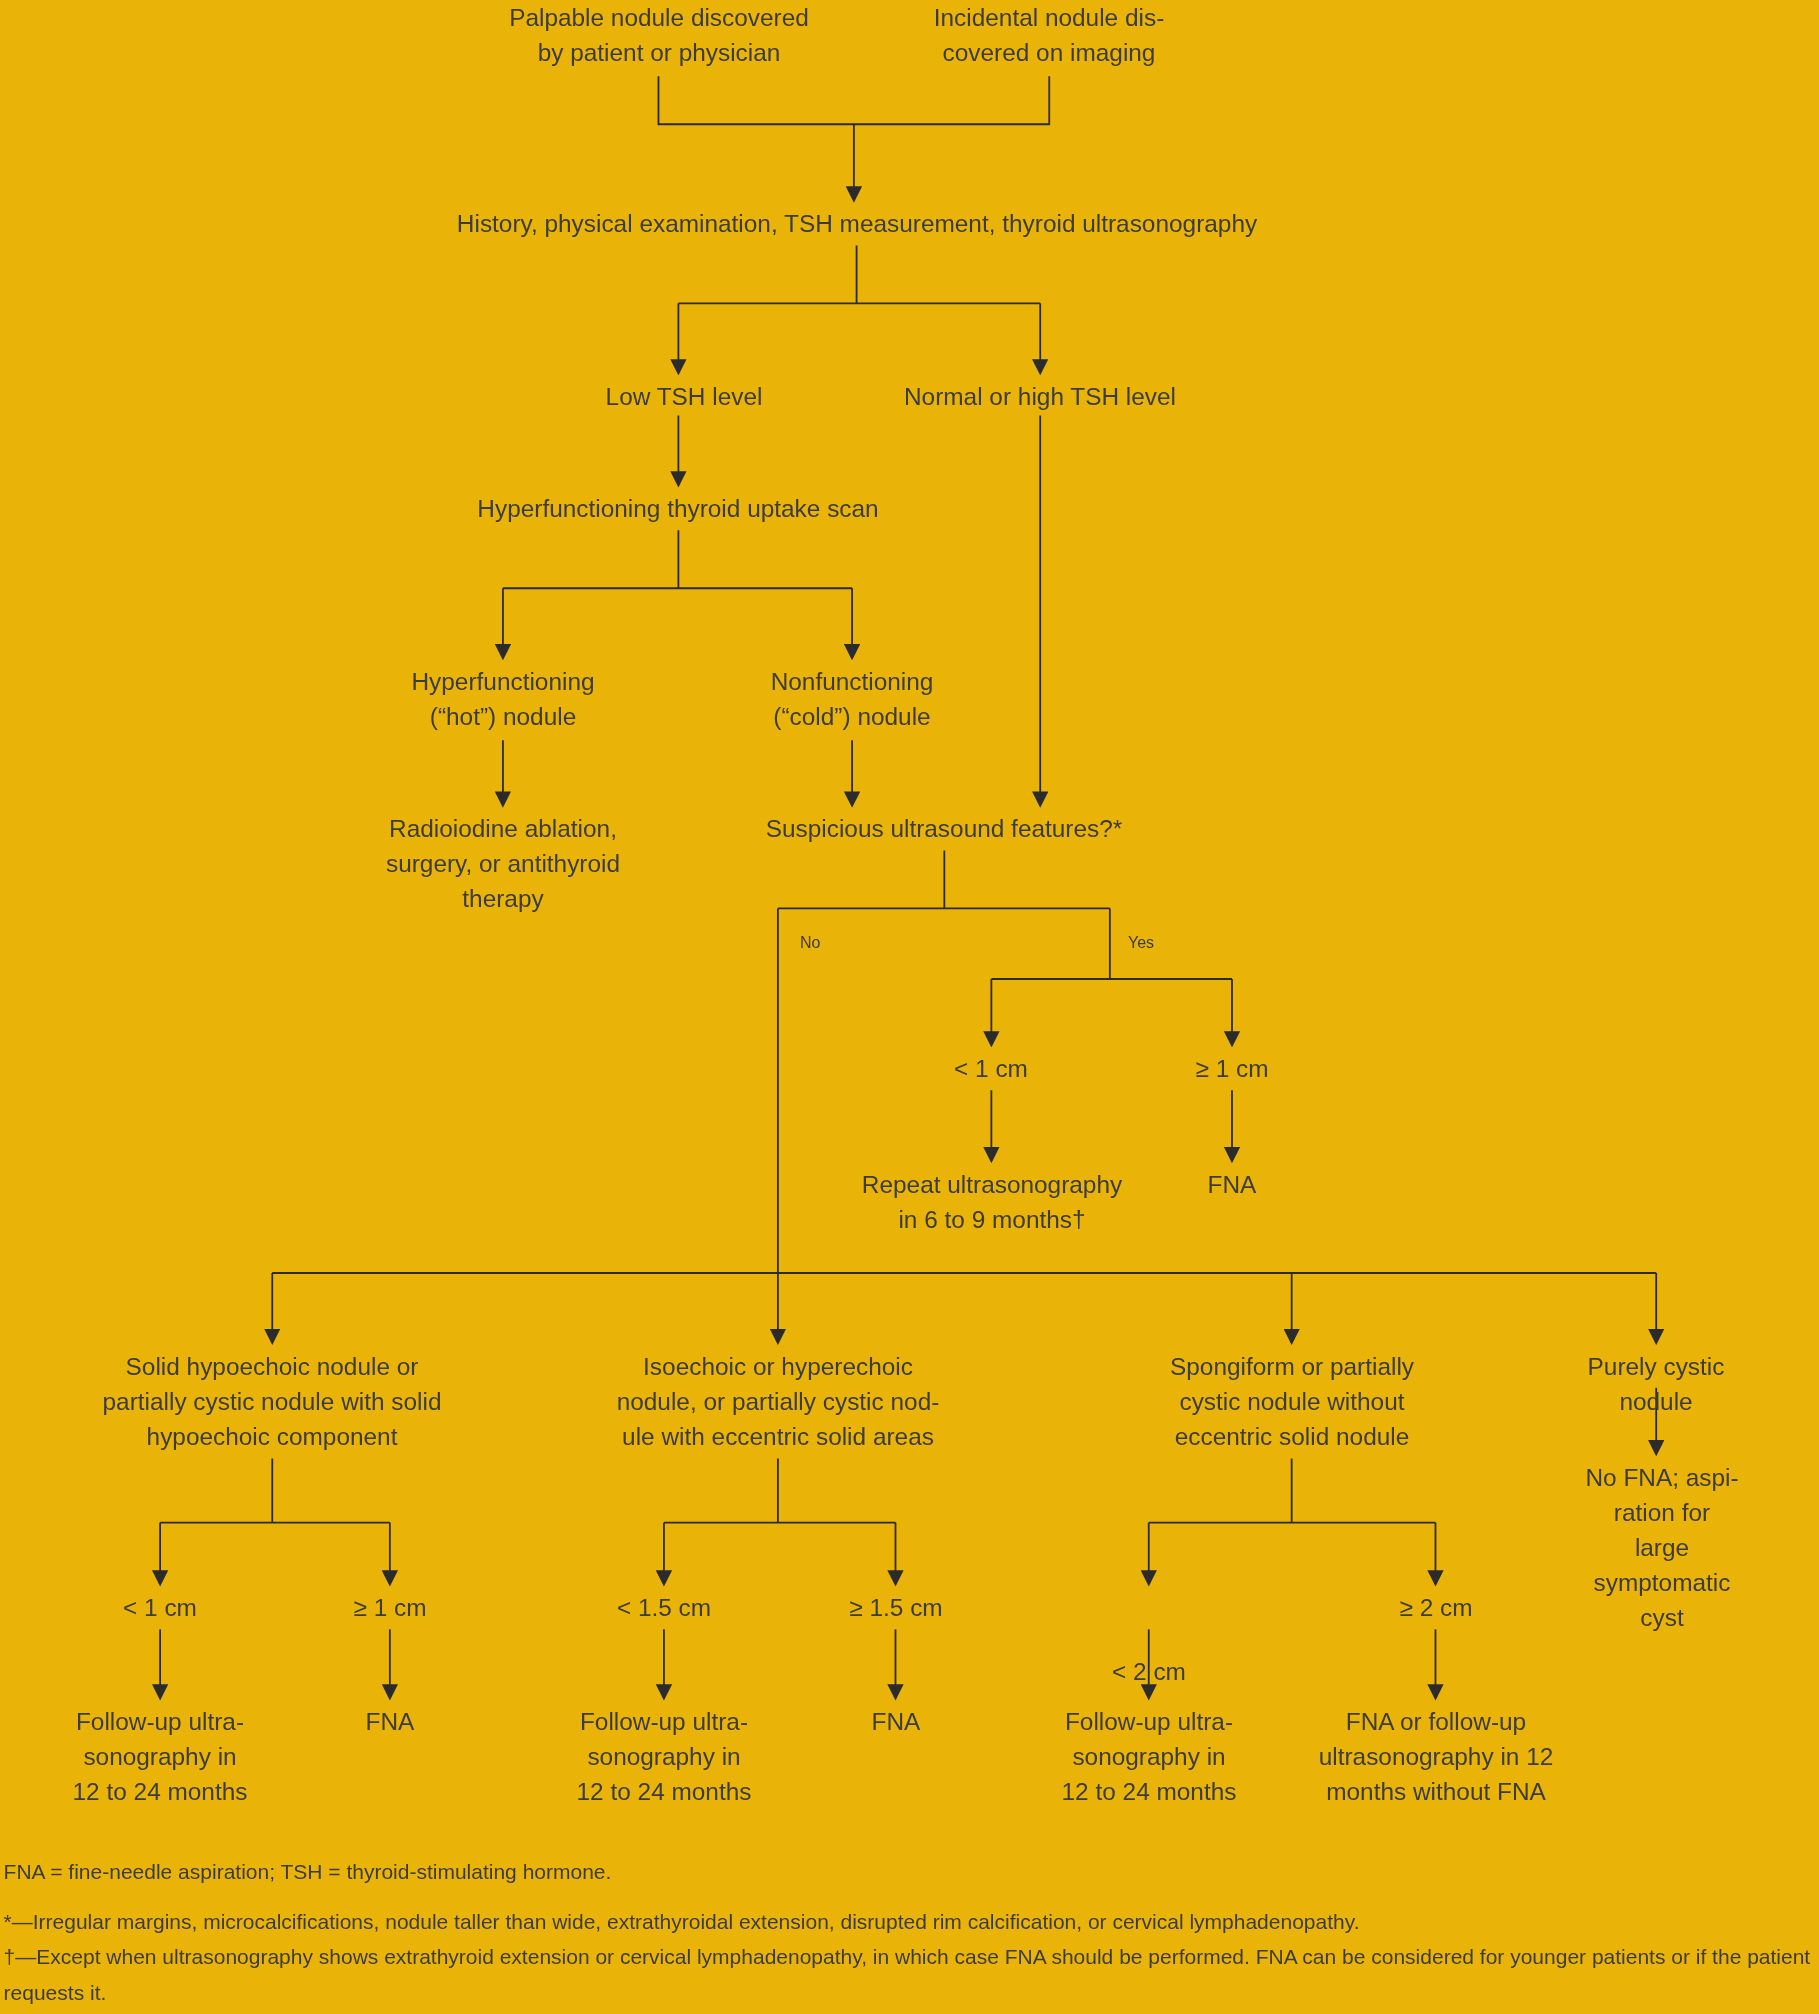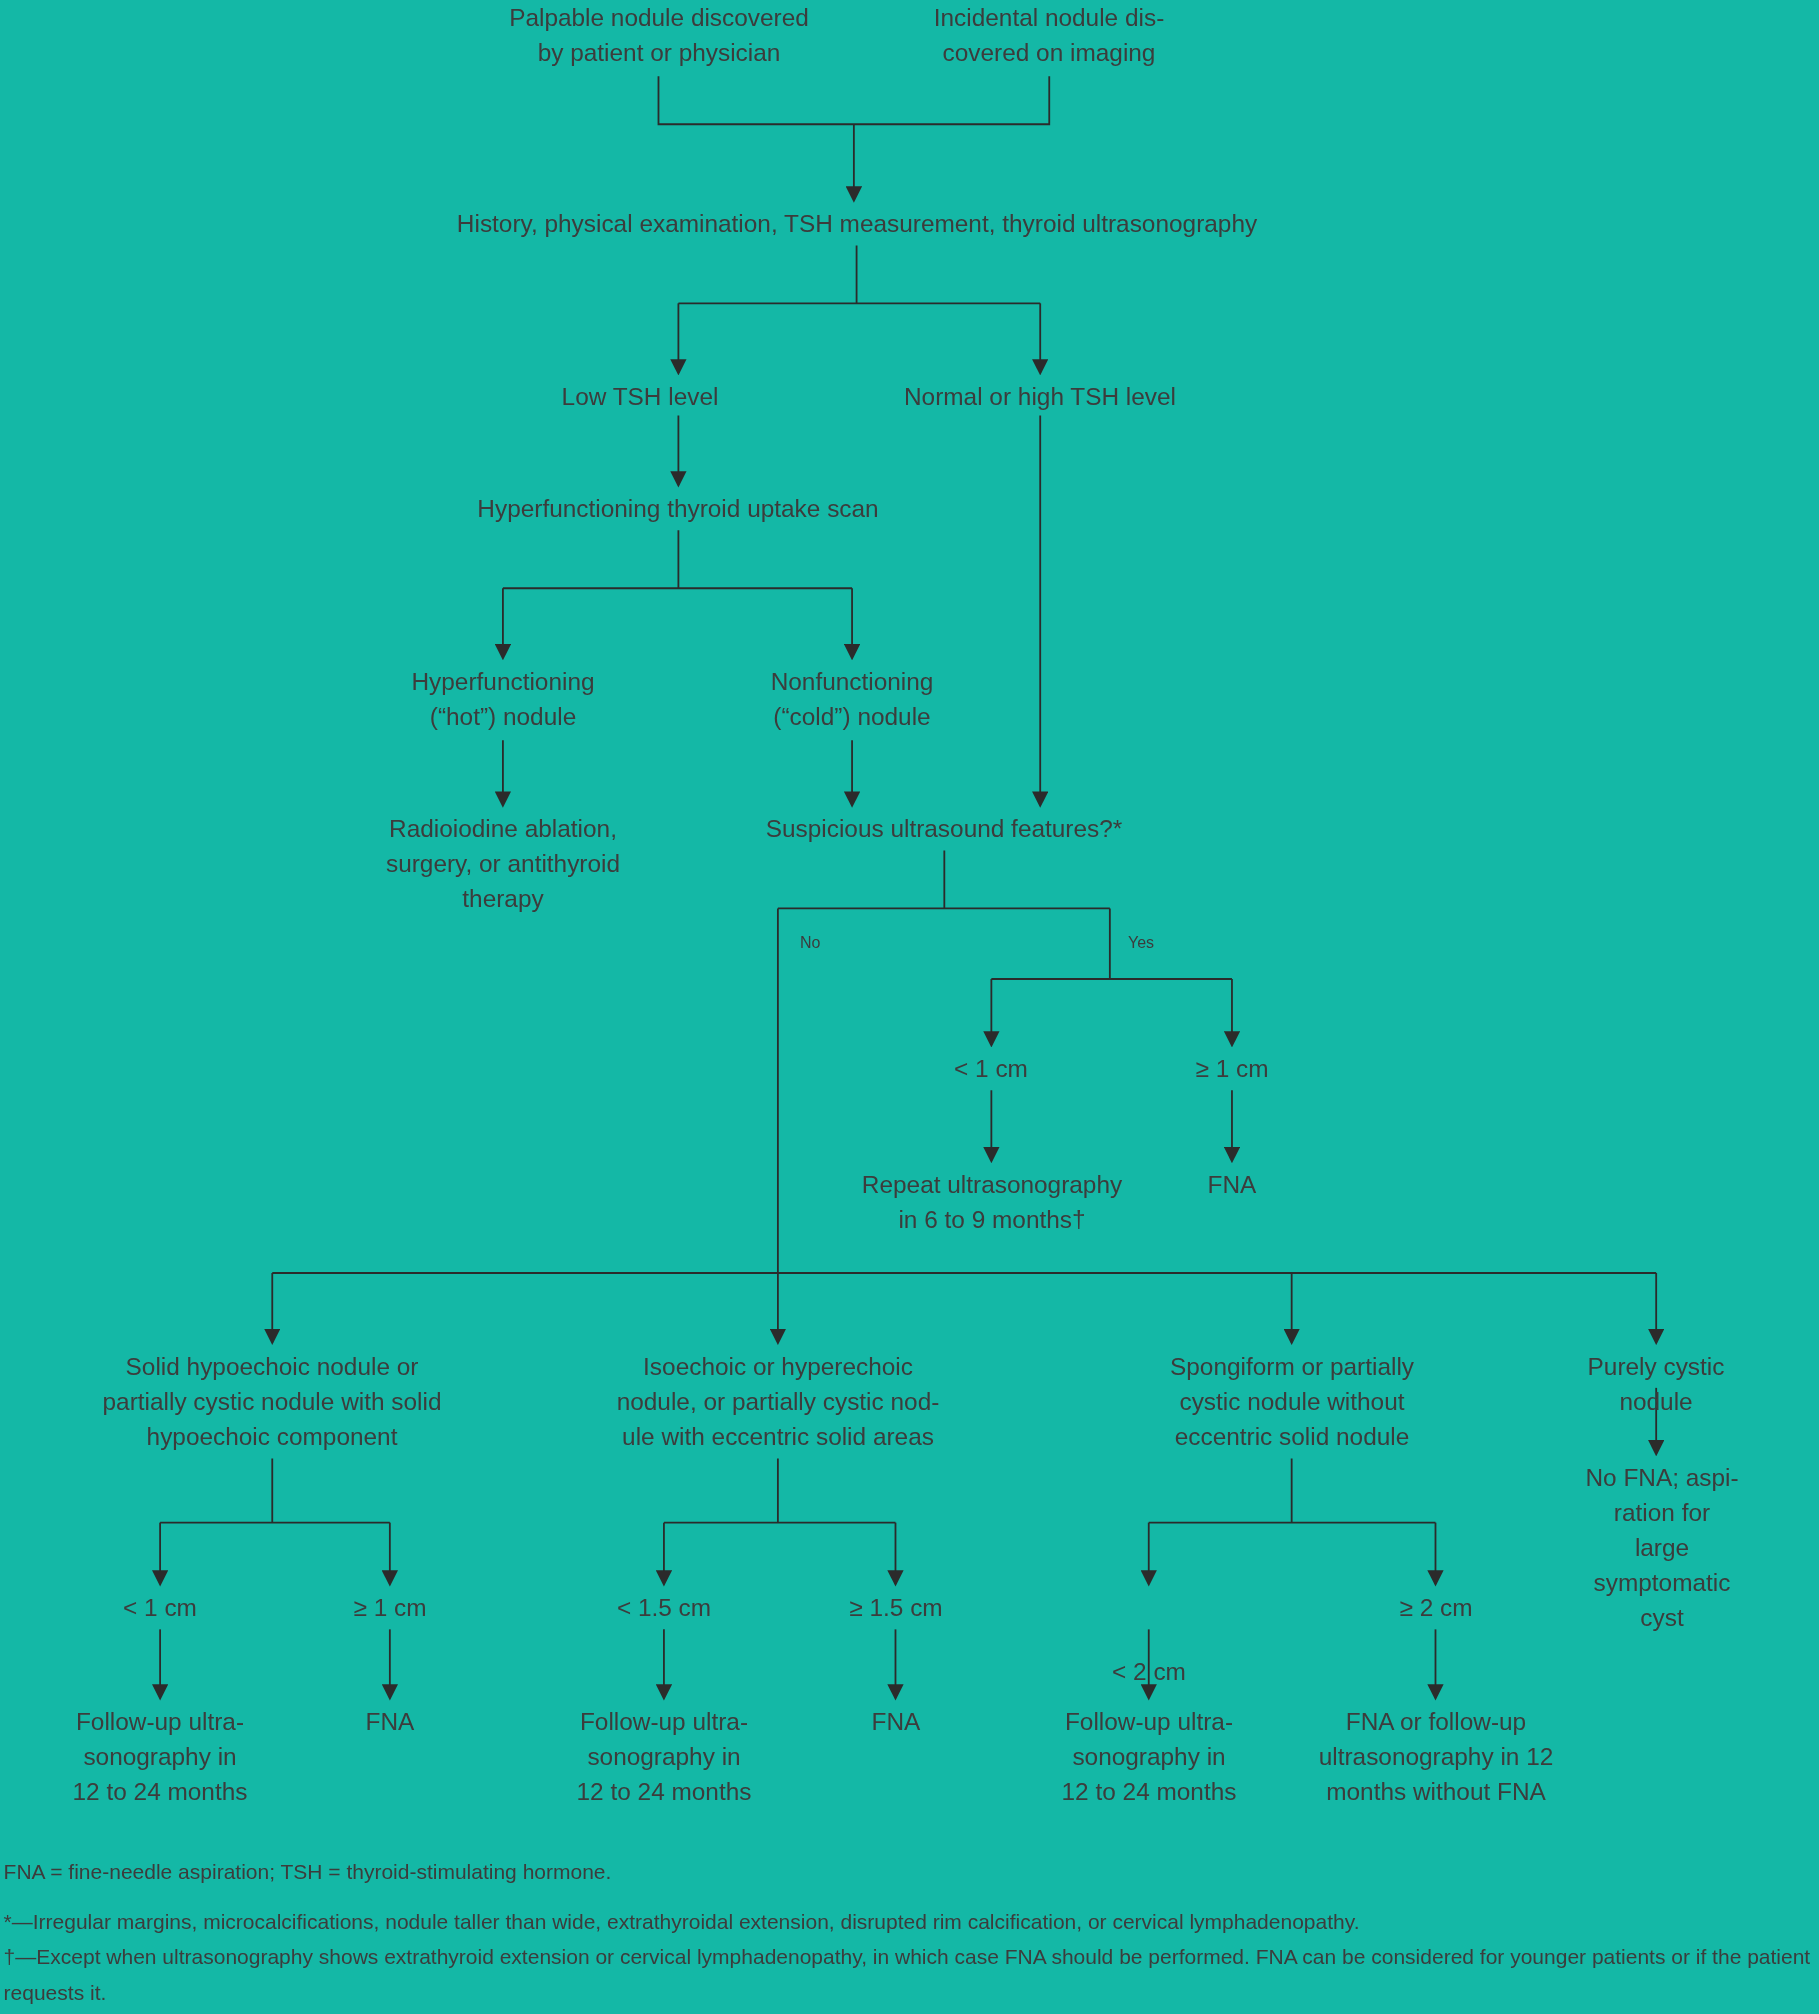--- a/index.html
+++ b/index.html
@@ -5,21 +5,21 @@
   html, body {
     margin: 0;
     padding: 0;
     background: #ffffff;
     font-family: "Liberation Sans", sans-serif;
   }
   .canvas {
     position: relative;
     width: 1819px;
     height: 2015px;
-    background: #14b8a6;
+    background: #eab308;
     overflow: hidden;
     color: var(--ink, #3c3c3c);
   }
   .wires {
     position: absolute;
     left: 0;
     top: 0;
   }
   .wires path, .wires line {
     stroke: var(--line, #2b2b2b);
@@ -111,21 +111,21 @@
 
       <line x1="1831" y1="1534" x2="1831" y2="1607" marker-end="url(#arr)"></line>
     </g>
   </svg>
 
   <div class="node" style="left:659px;  top:0px">Palpable nodule discovered
 by patient or physician</div>
   <div class="node" style="left:1049px; top:0px">Incidental nodule dis-
 covered on imaging</div>
   <div class="node" style="left:857px;  top:206px">History, physical examination, TSH measurement, thyroid ultrasonography</div>
-  <div class="node" style="left:640px;  top:379px">Low TSH level</div>
+  <div class="node" style="left:684px;  top:379px">Low TSH level</div>
   <div class="node" style="left:1040px; top:379px">Normal or high TSH level</div>
   <div class="node" style="left:678px;  top:491px">Hyperfunctioning thyroid uptake scan</div>
   <div class="node" style="left:503px;  top:664px">Hyperfunctioning
 (“hot”) nodule</div>
   <div class="node" style="left:852px;  top:664px">Nonfunctioning
 (“cold”) nodule</div>
   <div class="node" style="left:503px;  top:811px">Radioiodine ablation,
 surgery, or antithyroid
 therapy</div>
   <div class="node" style="left:944px; top:811px">Suspicious ultrasound features?*</div>

